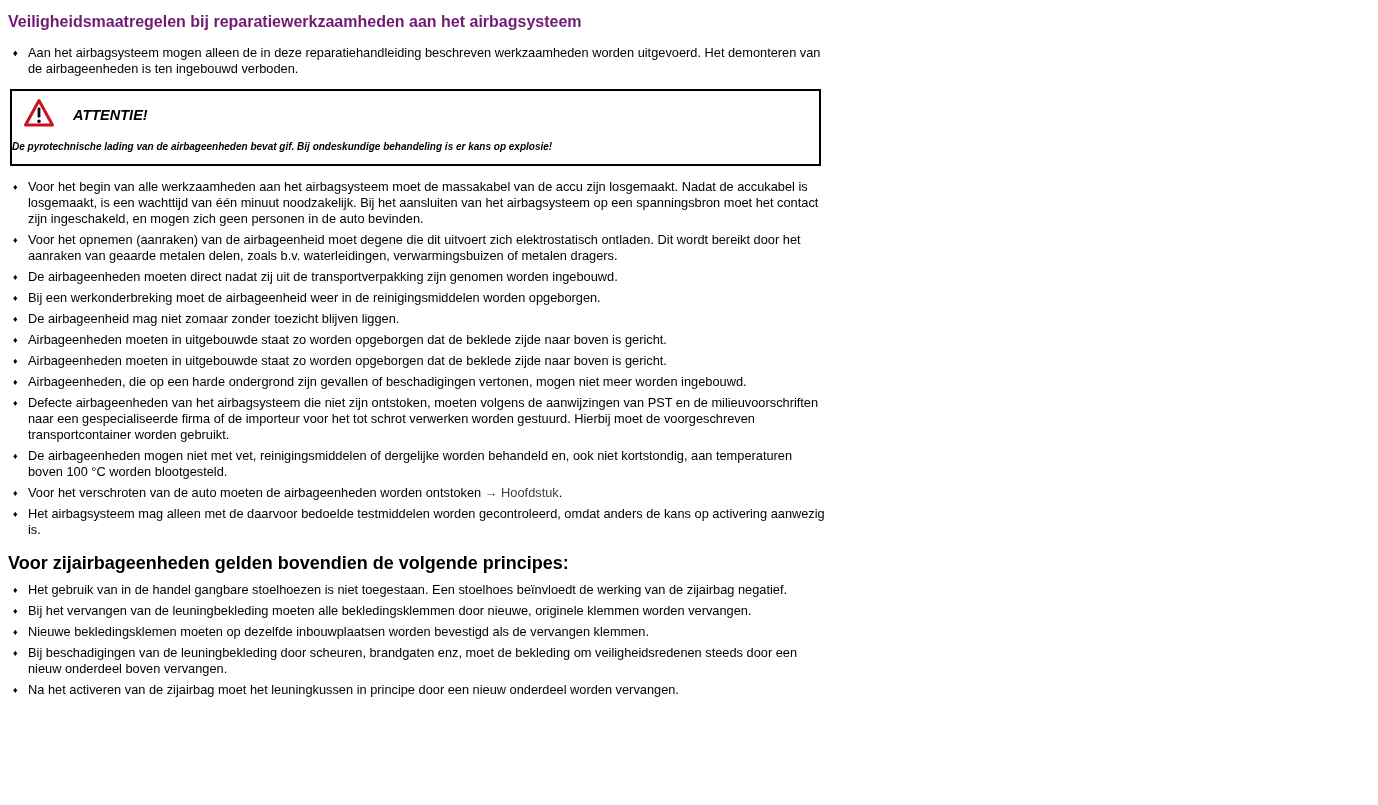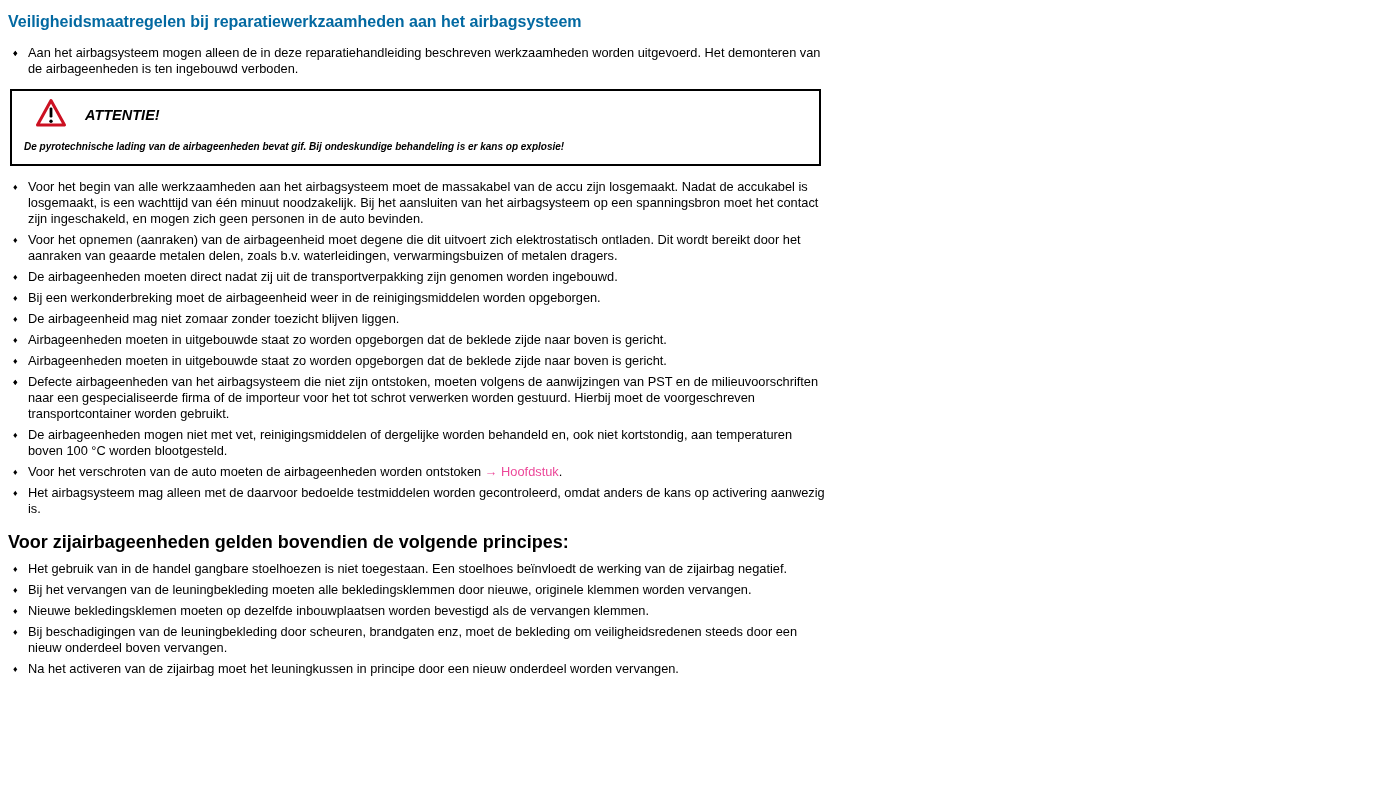--- a/index.html
+++ b/index.html
@@ -5,21 +5,21 @@
   * { margin:0; padding:0; box-sizing:border-box; }
   html,body { background:#ffffff; }
   body {
     width:1378px; height:805px; overflow:hidden;
     font-family:"Liberation Sans","DejaVu Sans",sans-serif;
     color:#000000;
   }
   .content { padding:12px 0 0 8px; width:826px; }
 
   .page-title {
-    color:#0369a1;
+    color:#701a75;
     font-size:16px;
     font-weight:bold;
     line-height:19px;
     margin-bottom:14px;
   }
 
   ul.bullets { list-style:none; margin:0 0 0 4px; }
   ul.bullets li {
     position:relative;
     padding-left:16px;
@@ -29,21 +29,21 @@
   }
   ul.bullets li .bullet {
     position:absolute; left:1px; top:2px;
     font-size:9px; line-height:12px;
   }
 
   .warning-box {
     border:2px solid #000000;
     width:811px;
     margin:12px 0 13px 2px;
-    padding:7px 8px 9px 12px;
+    padding:7px 8px 9px 0;
   }
   .warning-header {
     display:flex; align-items:center;
     padding-left:11px;
     margin-bottom:7px;
   }
   .warning-header .tri { flex:0 0 auto; display:block; }
   .warning-title {
     font-style:italic; font-weight:bold;
     font-size:14.5px;
@@ -54,21 +54,21 @@
     font-size:10px; line-height:16px;
   }
 
   .sub-heading {
     font-weight:bold;
     font-size:18px;
     line-height:16px;
     margin:17px 0 11px 0;
   }
 
-  .link { color:#ec4899; cursor:pointer; text-decoration:none; }
+  .link { color:#404040; cursor:pointer; text-decoration:none; }
 </style>
 </head>
 <body>
 
 <div class="content">
 
   <div class="page-title">Veiligheidsmaatregelen bij reparatiewerkzaamheden aan het airbagsysteem</div>
 
   <ul class="bullets">
 
@@ -128,20 +128,21 @@
         <span>Airbageenheden moeten in uitgebouwde staat zo worden opgeborgen dat de beklede zijde naar boven is gericht.</span>
       </li>
 
       <li>
         <span class="bullet">♦</span>
         <span>Airbageenheden moeten in uitgebouwde staat zo worden opgeborgen dat de beklede zijde naar boven is gericht.</span>
       </li>
 
       <li>
         <span class="bullet">♦</span>
+        <span>Airbageenheden, die op een harde ondergrond zijn gevallen of beschadigingen vertonen, mogen niet meer worden ingebouwd.</span>
       </li>
 
       <li>
         <span class="bullet">♦</span>
         <span>Defecte airbageenheden van het airbagsysteem die niet zijn ontstoken, moeten volgens de aanwijzingen van PST en de milieuvoorschriften naar een gespecialiseerde firma of de importeur voor het tot schrot verwerken worden gestuurd. Hierbij moet de voorgeschreven transportcontainer worden gebruikt.</span>
       </li>
 
       <li>
         <span class="bullet">♦</span>
         <span>De airbageenheden mogen niet met vet, reinigingsmiddelen of dergelijke worden behandeld en, ook niet kortstondig, aan temperaturen boven 100 °C worden blootgesteld.</span>

